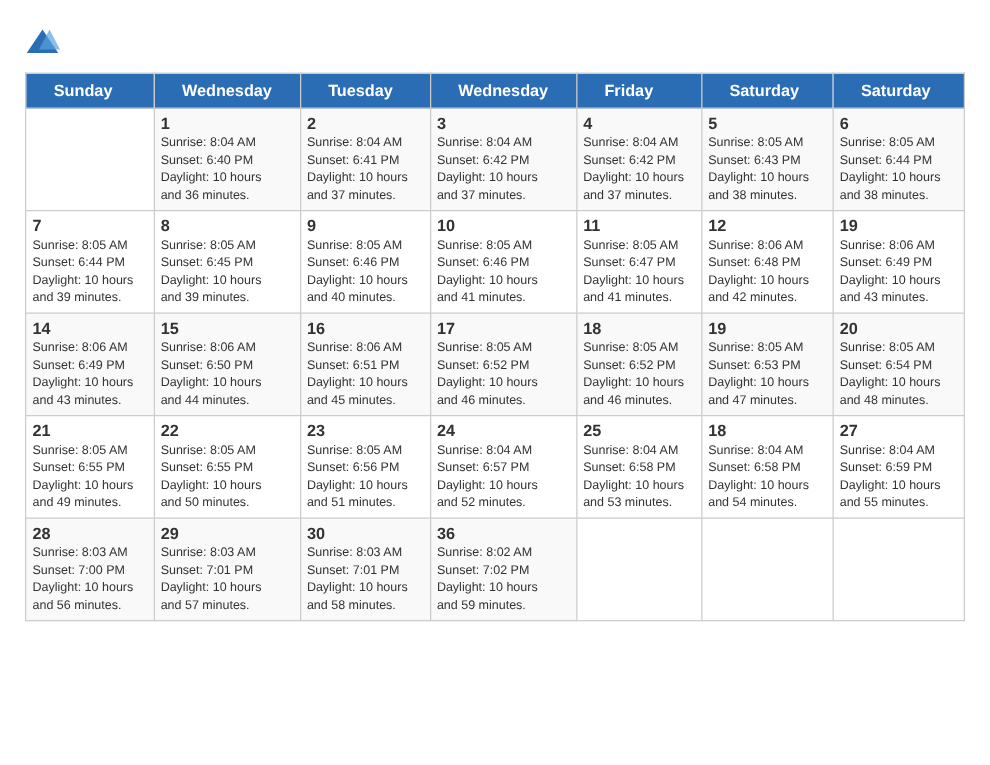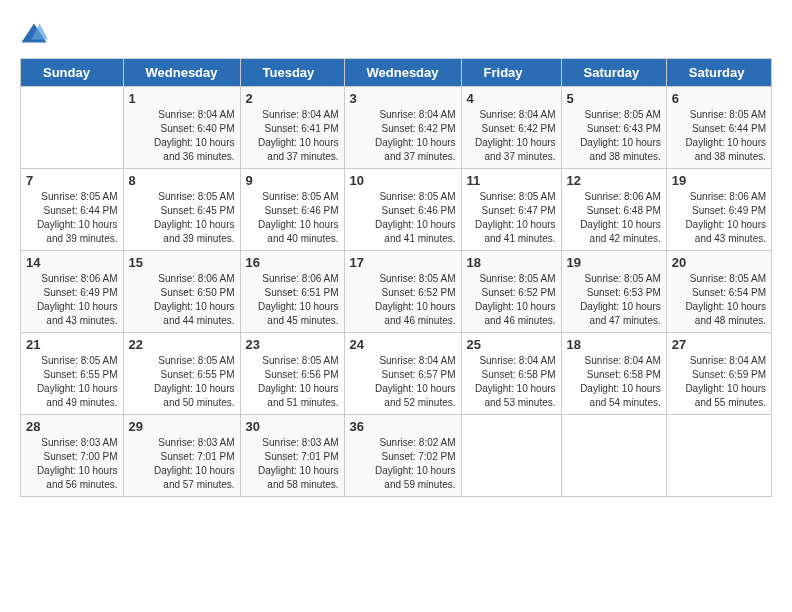--- a/index.html
+++ b/index.html
@@ -75,21 +75,20 @@
       font-size: 13px;
       font-weight: bold;
       color: #333;
       display: block;
       margin-bottom: 2px;
     }
     .day-info {
       font-size: 10px;
       color: #333;
       line-height: 1.4;
-      text-align: right;
     }
     .empty-cell {
       background: #fff !important;
     }
   </style>
 </head>
 <body>
 
 <div class="header">
   <div class="logo">

